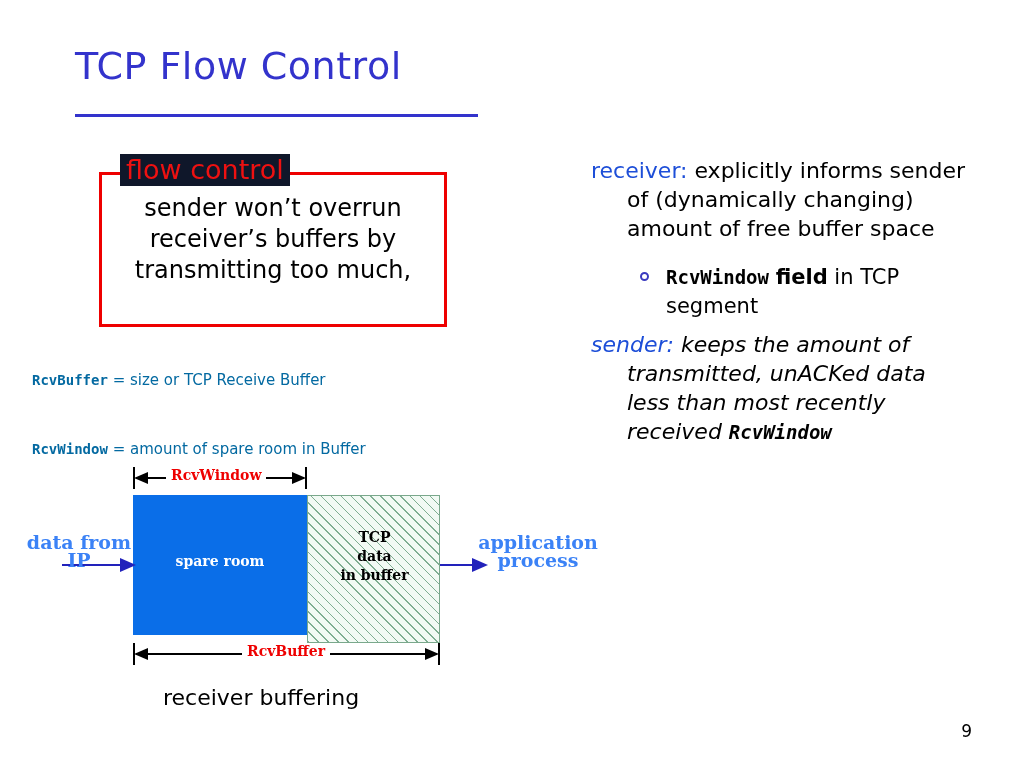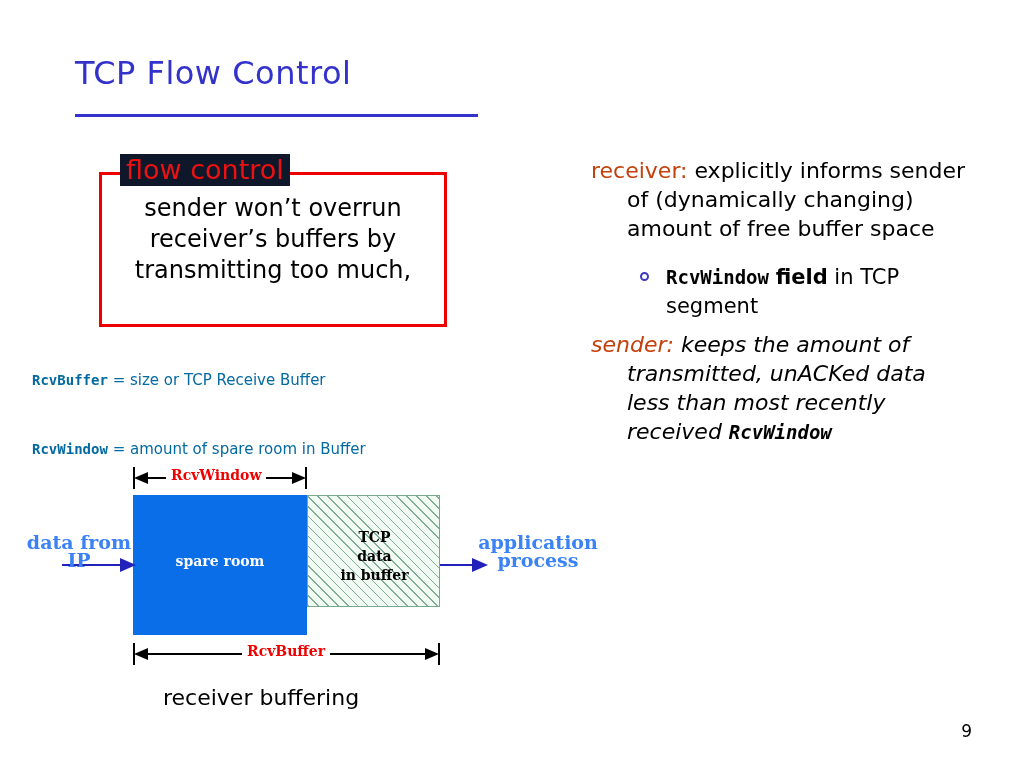--- a/index.html
+++ b/index.html
@@ -13,23 +13,23 @@
     position: relative;
     overflow: hidden;
     font-family: "DejaVu Sans", sans-serif;
     color: #000000;
   }
 
   
   #slide-title {
     position: absolute;
     left: 75px;
-    top: 54px;
+    top: 44px;
     font-family: "DejaVu Sans", sans-serif;
-    font-size: 32px;
+    font-size: 38px;
     font-weight: normal;
     letter-spacing: 0.5px;
     color: #3333cc;
     white-space: nowrap;
   }
   #title-rule {
     position: absolute;
     left: 75px;
     top: 114px;
     width: 403px;
@@ -112,21 +112,21 @@
     color: #ffffff;
     font-family: "DejaVu Serif", serif;
     font-weight: bold;
     font-size: 14px;
   }
   #tcp-data-box {
     position: absolute;
     left: 307px;
     top: 40px;
     width: 133px;
-    height: 112px;
+    height: 148px;
     box-sizing: border-box;
     border: 1px solid #7aa88c;
     background-color: #f2faf4;
     background-image: repeating-linear-gradient(
         45deg,
         #7fae92 0px, #7fae92 1px,
         rgba(255,255,255,0) 1px, rgba(255,255,255,0) 7px);
   }
   #tcp-data-label {
     position: absolute;
@@ -185,21 +185,21 @@
     font-size: 22px;
     line-height: 29px;
     color: #000000;
   }
   .bullet-para {
     margin: 0 0 0 0;
     padding-left: 36px;
     text-indent: -36px;
   }
   .lead-red {
-    color: #c2410c;
+    color: #1d4ed8;
   }
   .sub-bullet {
     position: relative;
     margin-top: 20px;
     margin-left: 47px;
     padding-left: 28px;
     font-size: 21px;
     line-height: 29px;
   }
   .sub-bullet-marker {

